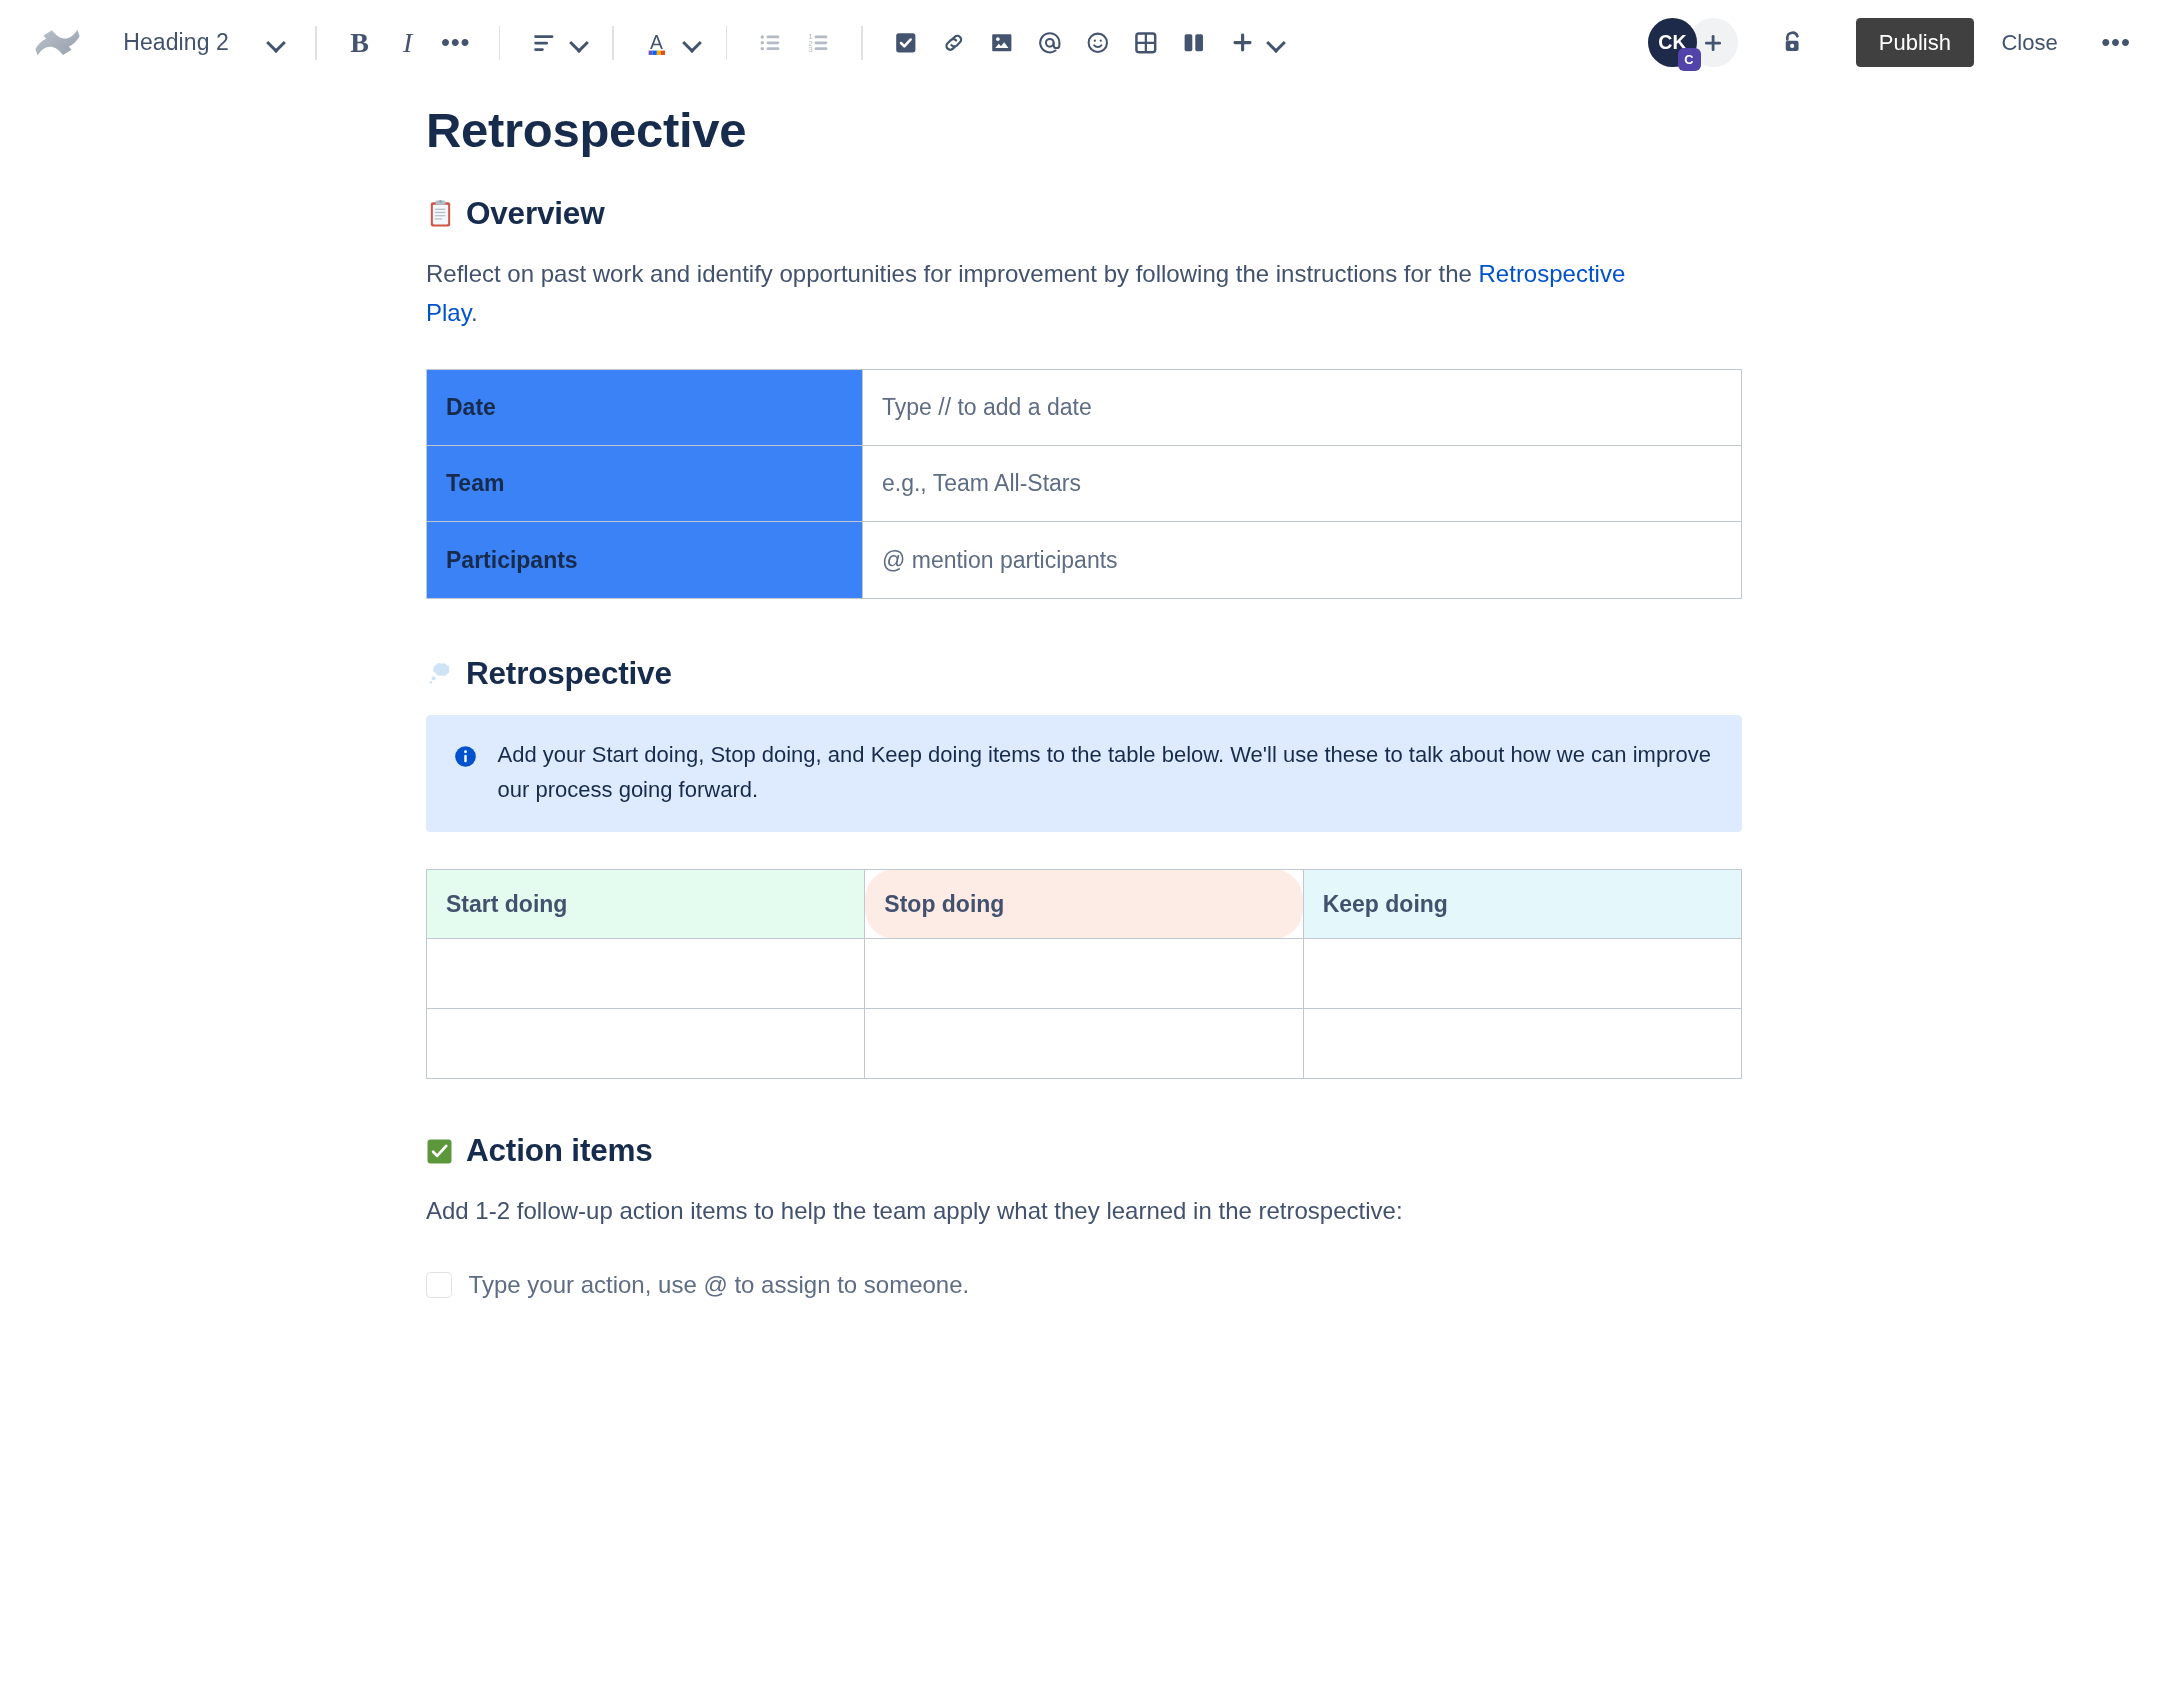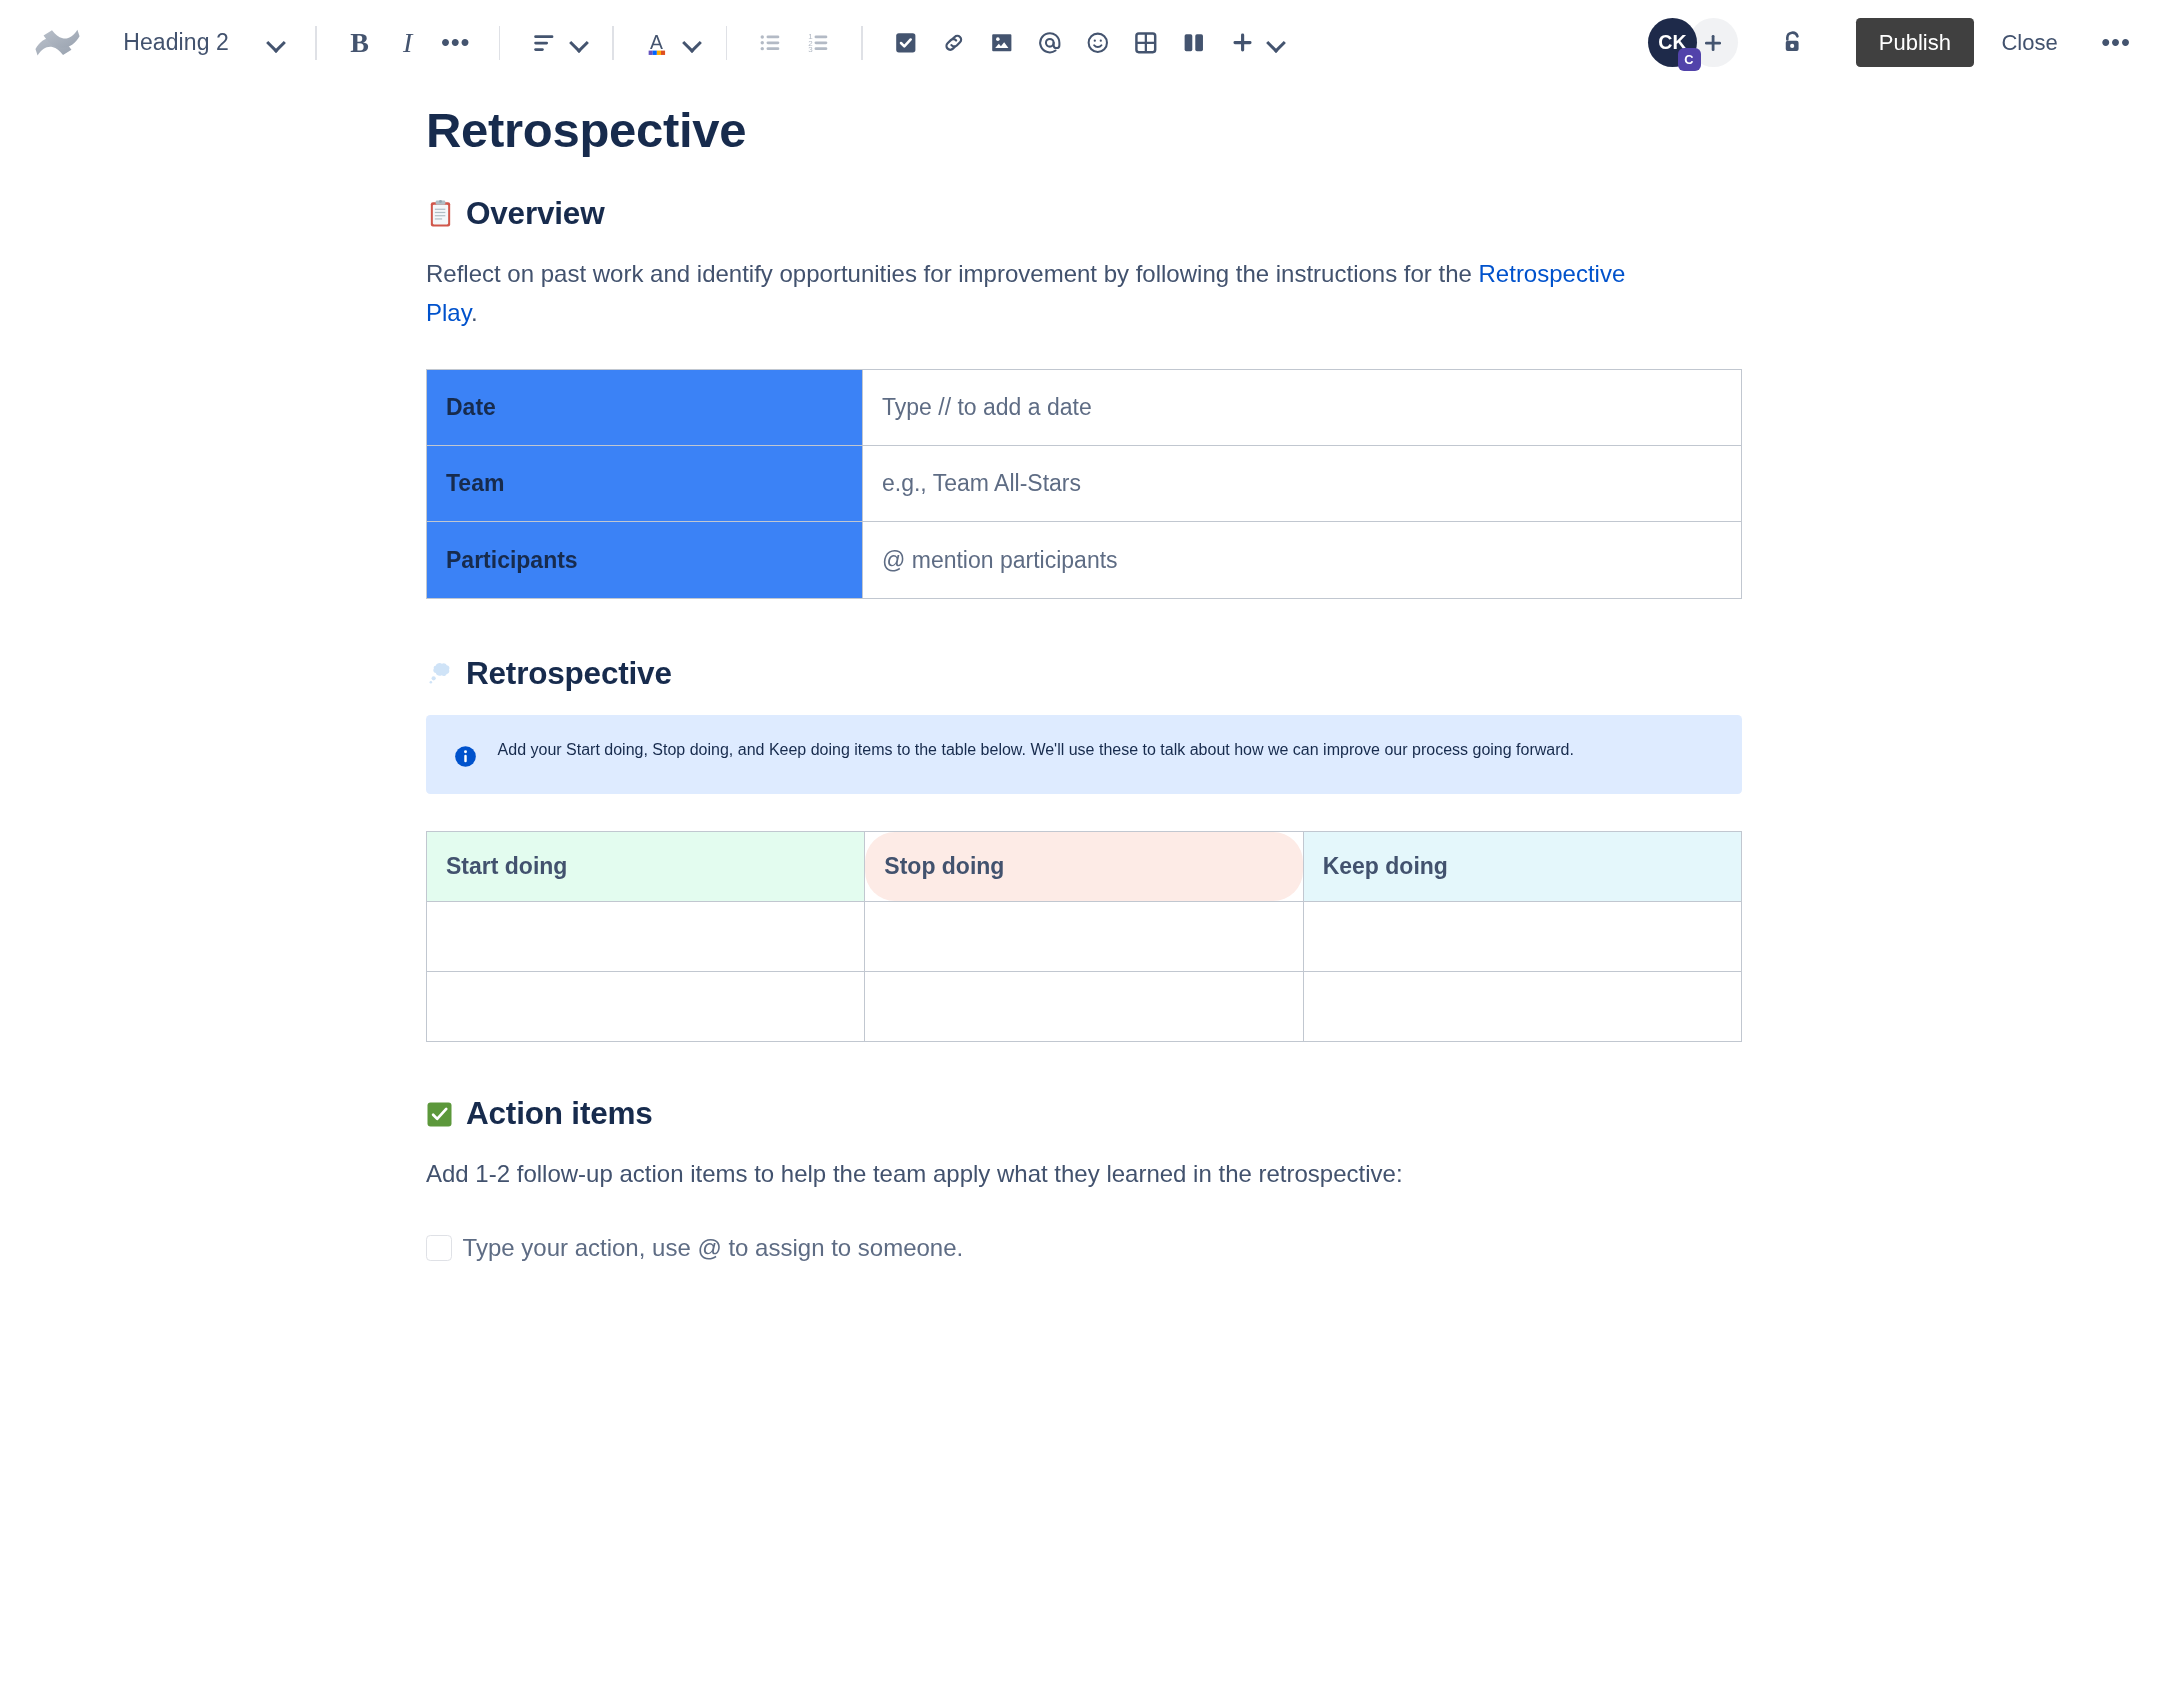--- a/index.html
+++ b/index.html
@@ -241,30 +241,30 @@
     gap: 19px;
     padding: 22px 25.6px 24px 25.6px;
     width: 1316px;
   }
   .panel-icon {
     flex: 0 0 27px;
     width: 27px; height: 27px;
     margin-top: 6.8px;
   }
   .panel-text {
-    font-size: 16px;
+    font-size: 22px;
     line-height: 1.62;
     color: #172b4d;
   }
 
   .action-desc { margin-top: 22px; margin-bottom: 36px; }
   .task-row {
     display: flex;
     align-items: center;
-    gap: 11px;
+    gap: 17px;
   }
   .task-checkbox {
     width: 25.6px; height: 25.6px;
     border: 1.7px solid #dfe1e6;
     border-radius: 4.3px;
     background: #fff;
     flex: 0 0 25.6px;
     cursor: pointer;
   }
   .task-placeholder {

